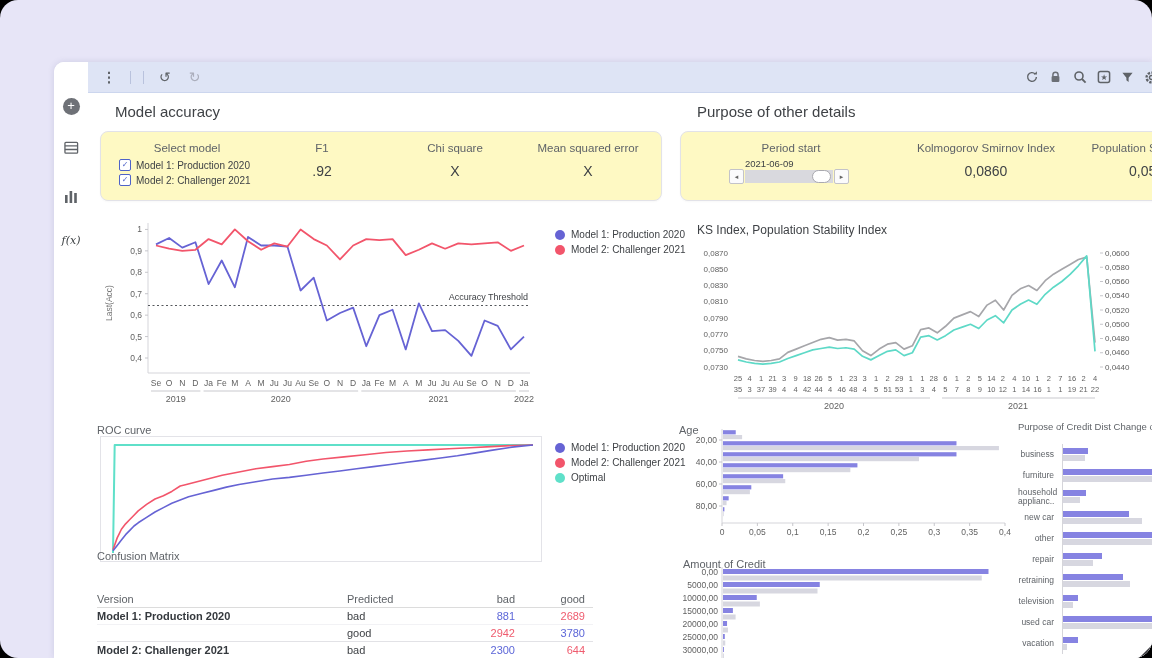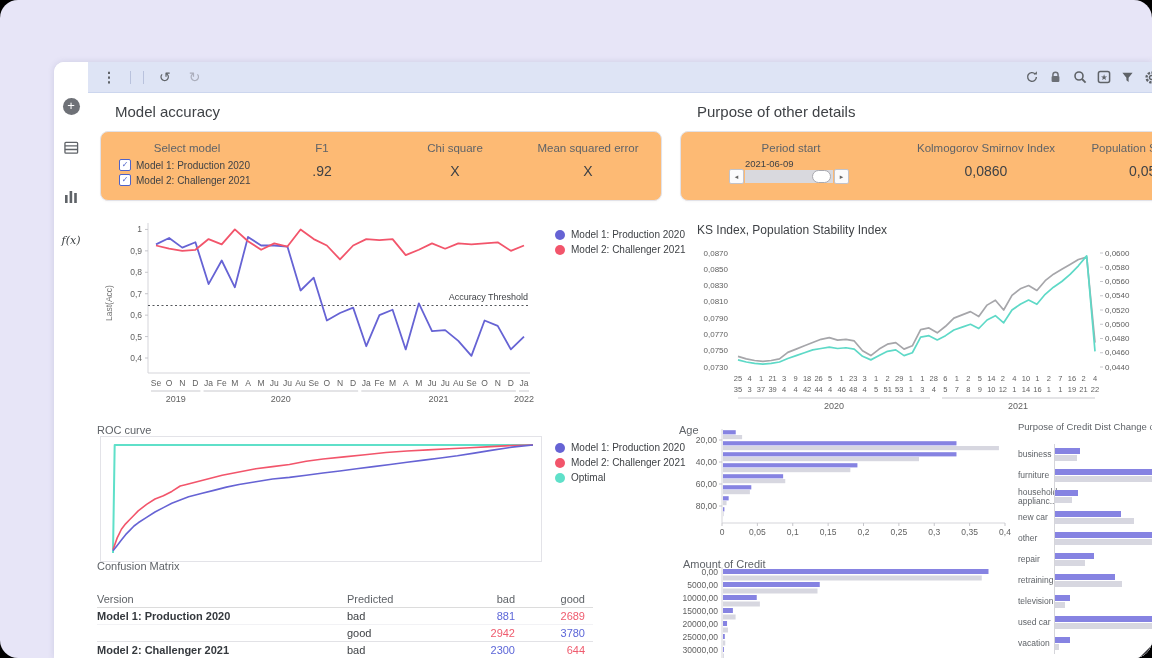--- a/index.html
+++ b/index.html
@@ -14,21 +14,21 @@
   .menu-item{padding:0 12px;cursor:pointer;white-space:nowrap}
   .mb-div{width:1px;height:13px;background:#b9c2dd;margin:0 6px}
   .kebab{font-size:14px;font-weight:bold;color:#5f6368;padding:0 8px 0 14px;cursor:pointer}
   .undo{font-size:14px;color:#5f6368;padding:0 9px;cursor:pointer}
   .redo{font-size:14px;color:#abaebc;padding:0 9px;cursor:pointer}
   .mb-right{margin-left:auto;display:flex;align-items:center;gap:9px;padding-right:0}
   .mb-ic{width:15px;height:15px;display:flex;align-items:center;justify-content:center;cursor:pointer}
   .content{position:absolute;left:34px;top:31px;right:0;bottom:0;background:#fff}
   .abs{position:absolute}
   .sec-title{font-size:15px;color:#3f4246;white-space:nowrap}
-  .card{border:1px solid #e2e2e8;border-radius:8px;background:#fdba74;box-shadow:0 1px 2px rgba(0,0,0,.03)}
+  .card{border:1px solid #e2e2e8;border-radius:8px;background:#fef9c3;box-shadow:0 1px 2px rgba(0,0,0,.03)}
   .card-label{position:absolute;top:10px;font-size:11.5px;color:#5f6368;transform:translateX(-50%);white-space:nowrap}
   .card-value{position:absolute;top:31px;font-size:14px;color:#3f4246;transform:translateX(-50%);white-space:nowrap}
   .chk-row{display:flex;align-items:center;gap:5px;margin-bottom:3px;cursor:pointer}
   .chk{width:10px;height:10px;border:1.5px solid #4f63c8;border-radius:2px;font-size:8px;line-height:9px;color:#4f63c8;text-align:center;background:#fff}
   .chk-lab{font-size:10px;color:#3f4246;white-space:nowrap}
   .legend{display:flex;flex-direction:column;gap:4px}
   .leg-row{display:flex;align-items:center;gap:6px}
   .leg-dot{width:10px;height:10px;border-radius:50%}
   .leg-lab{font-size:10px;color:#3f4246;white-space:nowrap}
   .mini-label{font-size:11px;color:#5f6368;white-space:nowrap}
@@ -40,21 +40,21 @@
   .cm-ver{font-weight:bold;color:#35393e;white-space:nowrap}
   .num-blue{color:#5c66d8}.num-red{color:#ef5b6e}
   .sep-strong{border-bottom:1px solid #e2e2e6}.sep-light{border-bottom:1px solid #f2f2f5}
   .slider{display:flex;align-items:center;height:13px}
   .sl-btn{width:13px;height:13px;border:1px solid #c3c3c9;background:#fbfbfc;border-radius:2px;font-size:7px;color:#666;display:flex;align-items:center;justify-content:center;cursor:pointer}
   .sl-track{flex:1;height:13px;background:#d9d9de;position:relative;margin:0 1px;cursor:pointer}
   .sl-thumb{position:absolute;top:0;width:19px;height:13px;background:#fff;border:1px solid #a9a9af;border-radius:7px;box-sizing:border-box;cursor:grab}
   .sl-value{font-size:9.5px;color:#3f4246;white-space:nowrap}
   .purpose-title{font-size:9.5px;color:#5f6368;white-space:nowrap;overflow:hidden}
   .p-row{display:flex;height:21px;align-items:center}
-  .p-lab{width:36px;font-size:8.5px;line-height:1.05;color:#5f6368;text-align:left;padding-right:0;flex:none}
+  .p-lab{width:36px;font-size:8.5px;line-height:1.05;color:#5f6368;text-align:right;padding-right:8px;flex:none}
   .p-bars{flex:1;height:100%;position:relative;border-left:1px solid #d5d5da;overflow:hidden}
   .p-bar{position:absolute;left:0;height:6px}
   .corner-grip{position:absolute;right:0;bottom:0;width:0;height:0;border-left:13px solid transparent;border-bottom:13px solid #35353a}
   svg text{font-family:"Liberation Sans",sans-serif}
 </style>
 </head>
 <body>
 
 <div class="screen">
   <div class="window">
@@ -238,21 +238,21 @@
           <div class="leg-row">
             <div class="leg-dot" style="background: rgb(242, 85, 107);"></div>
             <div class="leg-lab">Model 2: Challenger 2021</div>
           </div>
           <div class="leg-row">
             <div class="leg-dot" style="background: rgb(95, 224, 201);"></div>
             <div class="leg-lab">Optimal</div>
           </div>
         </div>
 
-      <div class="abs mini-label" style="left:9px;top:467px">Confusion Matrix</div>
+      <div class="abs mini-label" style="left:9px;top:457px">Confusion Matrix</div>
       <div class="abs cm-table" style="left:9px;top:497px;width:496px" id="cm-table">
           <div class="cm-hrow">
             <span class="cm-c1">Version</span>
             <span class="cm-c2">Predicted</span>
             <span class="cm-c3">bad</span>
             <span class="cm-c4">good</span>
           </div>
           <div class="cm-row sep-light">
             <span class="cm-c1 cm-ver">Model 1: Production 2020</span>
             <span class="cm-c2">bad</span>

